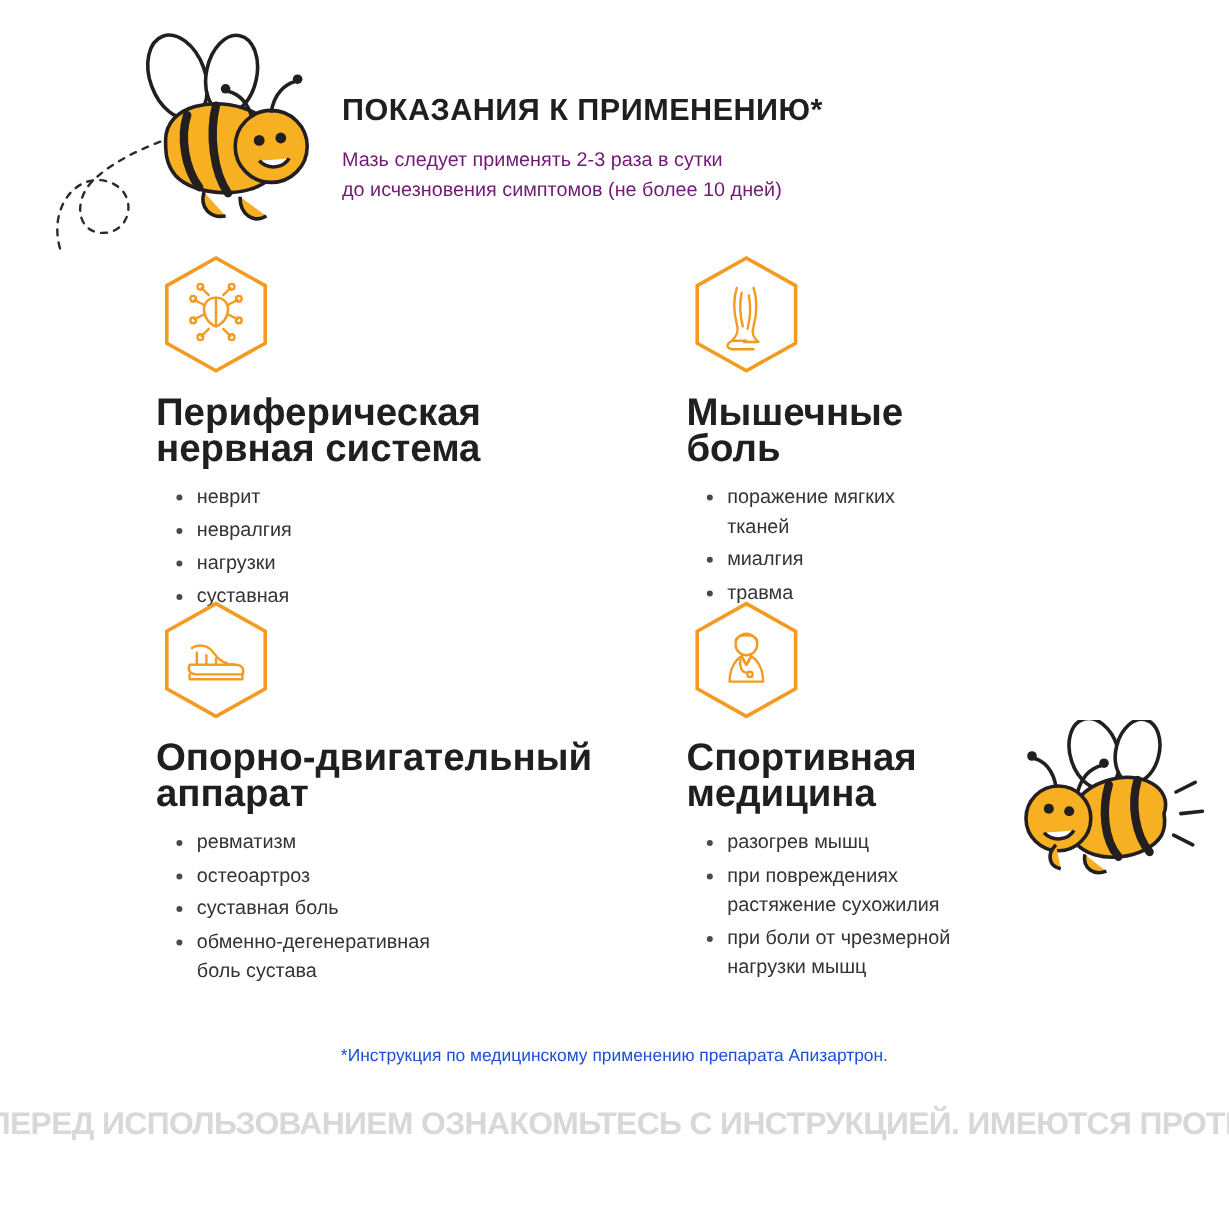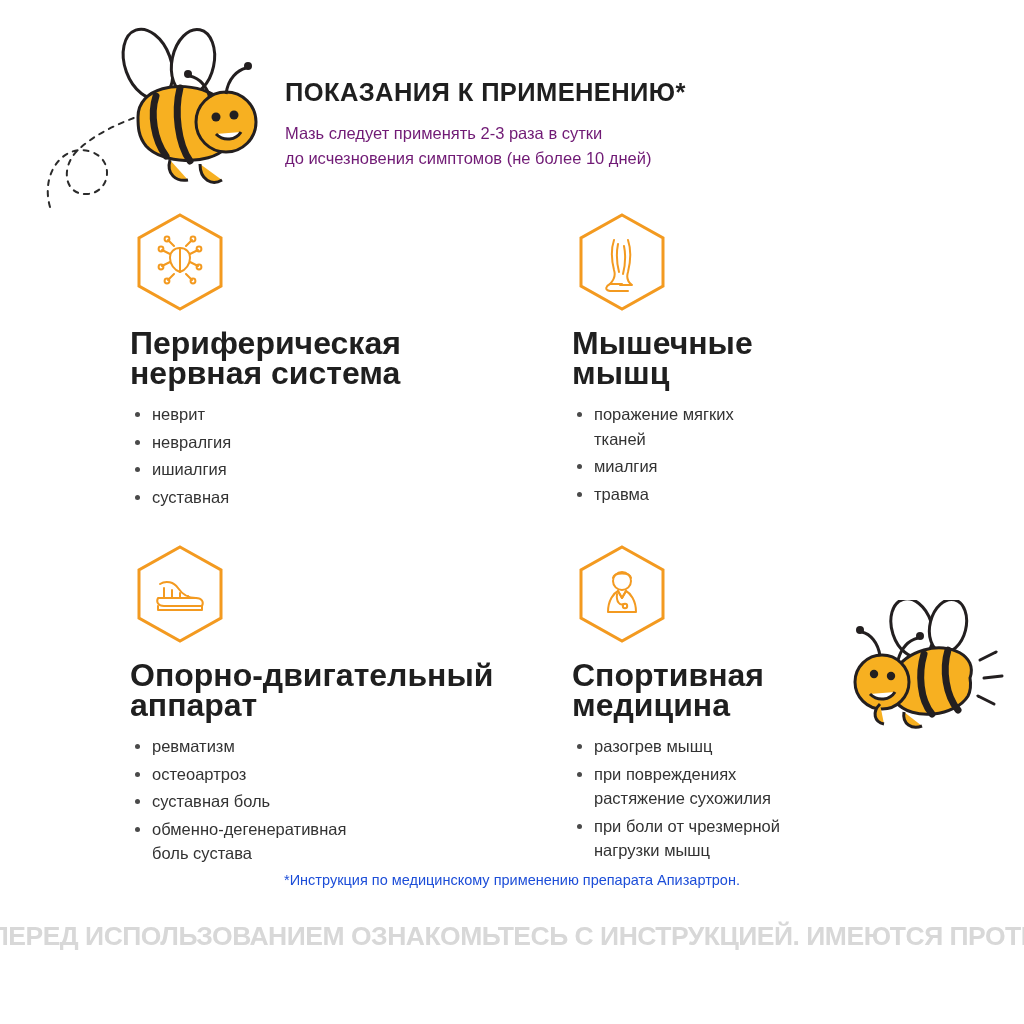--- a/index.html
+++ b/index.html
@@ -55,21 +55,21 @@
     left: 820px;
     top: 600px;
     width: 200px;
     height: 160px;
   }
 
   
   .col-left  { position: absolute; left: 130px; width: 420px; }
   .col-right { position: absolute; left: 572px; width: 400px; }
   .row1 { top: 212px; }
-  .row2 { top: 544px; }
+  .row2 { top: 500px; }
 
   .hex-wrap {
     width: 92px;
     height: 100px;
     position: relative;
     margin-left: 4px;
   }
   .hex {
     position: absolute;
     inset: 0;
@@ -79,21 +79,21 @@
   .block-title {
     font-size: 32px;
     font-weight: bold;
     line-height: 30px;
     color: #1f1f1f;
     margin: 16px 0 14px 0;
     white-space: pre-line;
   }
   ul.items {
     list-style: none;
-    margin: 0;
+    margin: 12px;
     padding: 0;
   }
   ul.items li {
     position: relative;
     padding-left: 22px;
     font-size: 16.5px;
     line-height: 24.5px;
     color: #333333;
     margin-bottom: 3px;
     white-space: pre-line;
@@ -198,42 +198,42 @@
               <circle cx="59" cy="69" r="2.4"></circle>
           </g>
         </svg>
       </div>
     </div>
     <h2 class="block-title">Периферическая
 нервная система</h2>
     <ul class="items">
       <li>неврит</li>
       <li>невралгия</li>
-      <li>ишиалгия</li>
+      <li>нагрузки</li>
       <li>суставная</li>
     </ul>
   </div>
 
   <div class="col-right row1">
     <div class="hex-wrap">
       <div class="hex">
         <svg width="92" height="100" viewBox="0 0 92 100" xmlns="http://www.w3.org/2000/svg">
           <polygon points="46,3 87,26 87,74 46,97 5,74 5,26" fill="none" stroke="#F39A20" stroke-width="3"></polygon>
           <g stroke="#F39A20" stroke-width="2" fill="none" stroke-linecap="round" stroke-linejoin="round">
             <path d="M38 28 C 34 40, 36 50, 38 58 C 40 64, 38 68, 34 72 L46 72"></path>
             <path d="M52 28 C 56 40, 54 52, 52 60 C 50 66, 52 70, 56 73 L44 73"></path>
             <path d="M42 32 C 40 42, 41 52, 43 60"></path>
             <path d="M48 34 C 50 44, 49 54, 47 62"></path>
             <path d="M34 72 C 30 74, 28 78, 34 79 L52 79"></path>
           </g>
         </svg>
       </div>
     </div>
     <h2 class="block-title">Мышечные
-мышц</h2>
+боль</h2>
     <ul class="items">
       <li>поражение мягких
 тканей</li>
       <li>миалгия</li>
       <li>травма</li>
     </ul>
   </div>
 
   <div class="col-left row2">
     <div class="hex-wrap">

